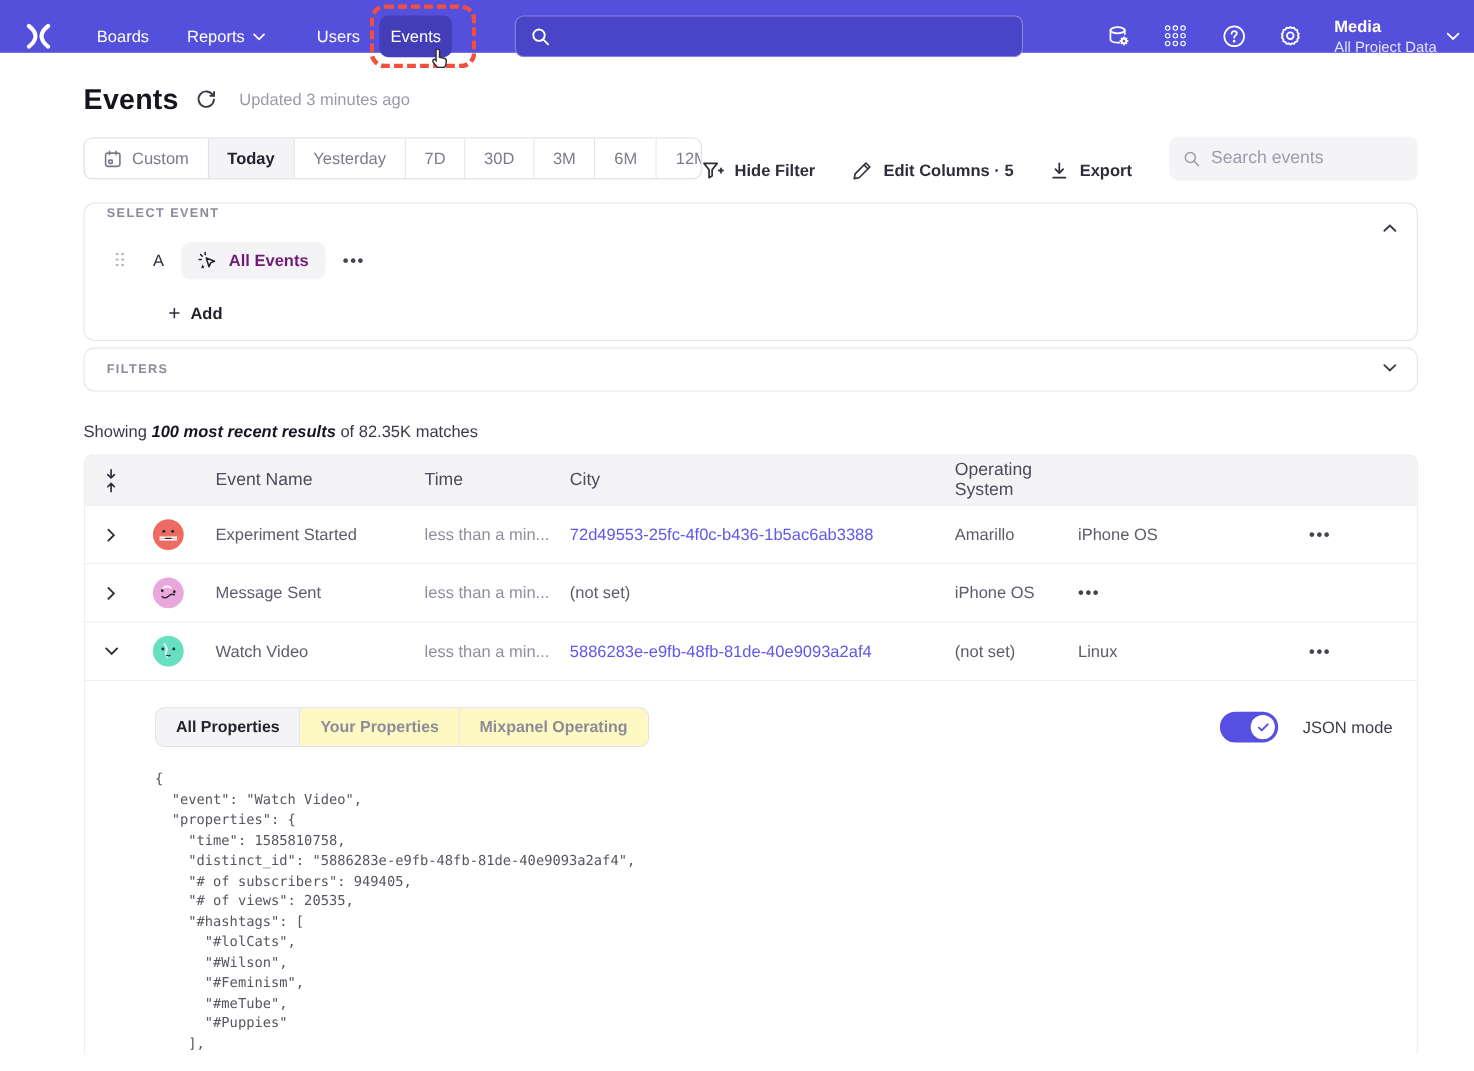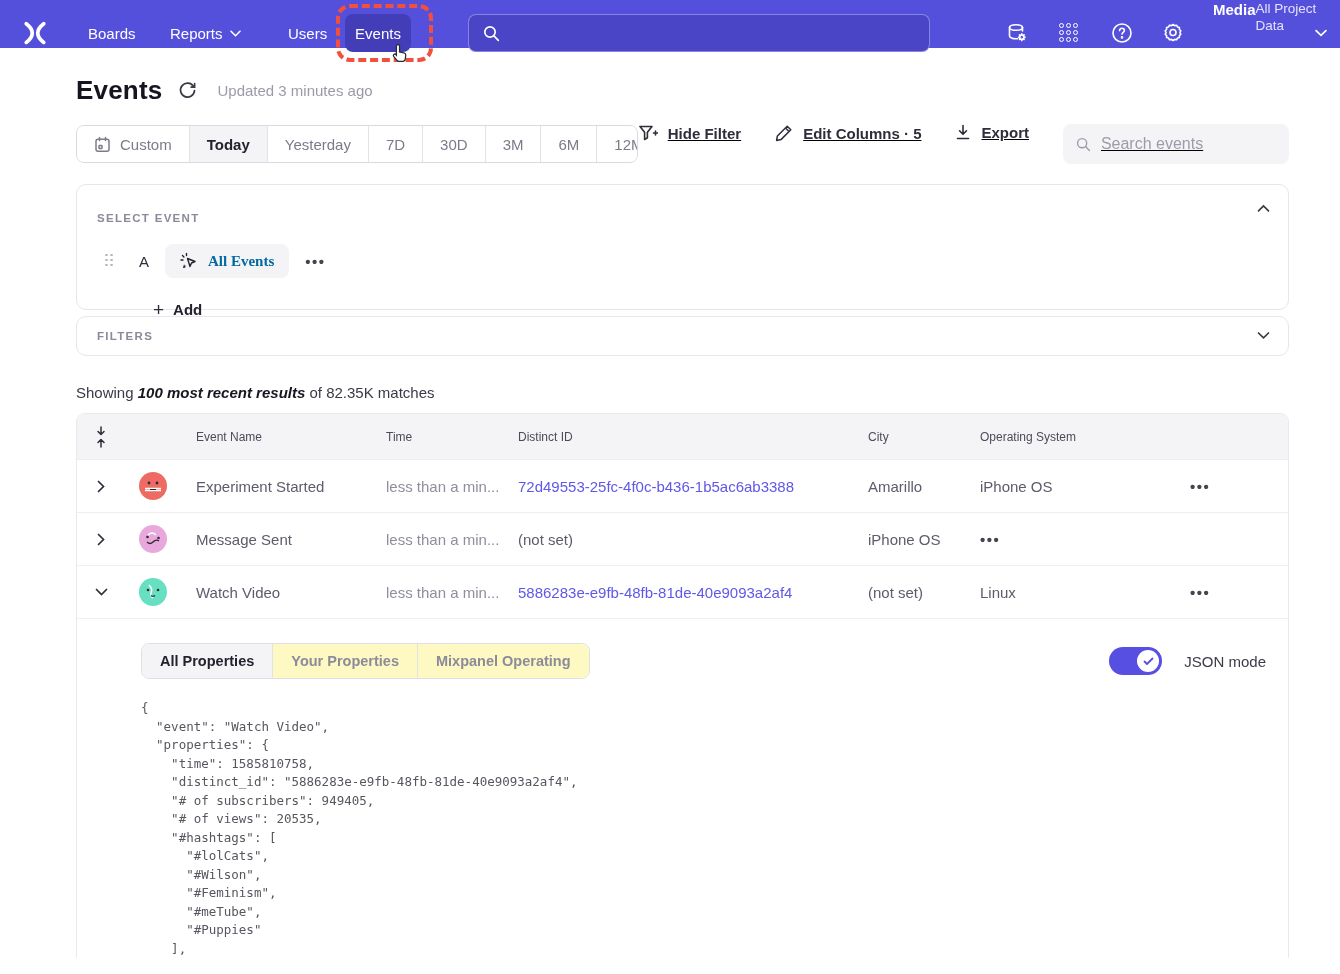--- a/index.html
+++ b/index.html
@@ -26,79 +26,79 @@
   .nav-search{ left:468px; top:14px; width:462px; height:38px; background:var(--nav-search-bg);
     border:1px solid rgba(255,255,255,.35); border-radius:8px; display:flex; align-items:center;
     padding:0 14px; gap:10px; }
   .nav-search input{ background:transparent; border:none; outline:none; color:#fff;
     font-size:15px; width:100%; font-family:inherit; }
   .nav-search input::placeholder{ color:#CFCDF4; opacity:1; }
   .nav-icon{ width:24px; justify-content:center; cursor:pointer; }
   .ni-data{ left:1005px; } .ni-grid{ left:1057px; } .ni-help{ left:1110px; } .ni-gear{ left:1161px; }
   .grid-dots{ display:grid; grid-template-columns:repeat(3,7px); grid-auto-rows:7px; }
   .grid-dots i{ width:5px; height:5px; border:1.4px solid #fff; border-radius:50%; }
-  .project{ left:1213px; flex-direction:row; align-items:flex-start; justify-content:center;
+  .project{ left:1213px; flex-direction:column; align-items:flex-start; justify-content:center;
     cursor:pointer; }
   .project .p-name{ font-size:15px; font-weight:bold; line-height:19px;}
   .project .p-sub{ font-size:13.5px; color:#E4E3FB; line-height:17px;}
   .proj-caret{ left:1315px; }
 
   
   .page{ padding:27px 51px 0 76px; }
   .title-row{ display:flex; align-items:center; gap:16px; height:30px; }
   .page-title{ font-size:26px; font-weight:bold; color:#16141F; letter-spacing:.2px;}
   .updated{ font-size:15px; color:#9B9AA8; margin-left:4px;}
   .refresh-btn{ cursor:pointer; display:flex; }
 
   .controls-row{ margin-top:19px; display:flex; justify-content:space-between; align-items:center; }
   .seg-control{ display:flex; height:38px; border:1px solid #D9D9E1; border-radius:8px;
     overflow:hidden; }
   .seg{ display:flex; align-items:center; gap:9px; padding:0 17px; font-size:15px;
     color:#7C7B8A; border-right:1px solid #E2E2E9; cursor:pointer; background:#fff; white-space:nowrap;}
   .seg:last-child{ border-right:none; }
   .seg.active{ background:var(--light); color:#23222E; font-weight:bold; }
-  .right-controls{ display:flex; align-items:flex-start; gap:34px;text-decoration:underline; }
+  .right-controls{ display:flex; align-items:flex-end; gap:34px; }
   .tool-btn{ display:flex; align-items:center; gap:10px; font-size:15px; color:#2E2D3A;
     font-weight:600; cursor:pointer; white-space:nowrap;}
   .events-search{ width:226px; height:40px; background:var(--light); border-radius:8px;
     display:flex; align-items:center; gap:10px; padding:0 13px; }
   .events-search input{ border:none; outline:none; background:transparent; font-size:16px;
     width:100%; color:#3A3946; font-family:inherit;}
   .events-search input::placeholder{ color:#9C9BAA; opacity:1;}
 
   .panel{ border:1px solid var(--border); border-radius:10px; }
-  .select-panel{ margin-top:20px; height:126px; padding:27px 20px; position:relative; }
+  .select-panel{ margin-top:20px; height:126px; padding:3px 20px; position:relative; }
   .panel-label{ font-size:11.5px; font-weight:bold; letter-spacing:1.3px; color:var(--label-gray); }
   .panel-caret{ position:absolute; right:18px; top:14px; cursor:pointer; }
   .event-row{ display:flex; align-items:center; margin-top:20px; gap:16px; }
   .drag-handle{ display:grid; grid-template-columns:repeat(2,5px); grid-auto-rows:5px;
     margin-left:8px; cursor:grab;}
   .drag-handle i{ width:2.5px; height:2.5px; background:#B9B8C4; border-radius:50%;}
   .row-letter{ font-size:15px; color:#2E2D3A; margin-left:8px; }
   .event-pill{ display:flex; align-items:center; gap:9px; background:var(--light);
     border-radius:8px; height:34px; padding:0 15px; font-size:15px; font-weight:bold;
-    color:#0369a1; cursor:pointer;font-family:Liberation Serif, serif; }
+    color:#701a75; cursor:pointer; }
   .more-dots{ font-size:15px; letter-spacing:1.5px; color:#45444F; font-weight:bold; cursor:pointer; }
   .add-btn{ display:flex; align-items:center; gap:9px; margin:22px 0 0 56px; font-size:15px;
     font-weight:600; color:#23222E; cursor:pointer; }
   .plus{ font-size:19px; font-weight:400; line-height:1; color:#2E2D3A;}
 
   .filters-panel{ margin-top:6px; height:40px; display:flex; align-items:center;
     padding:0 20px; position:relative; }
   .filters-panel .panel-caret{ top:9px; }
 
   .results-line{ margin-top:28px; font-size:15px; color:#3A3946; }
   .results-line b{ color:#17161F;font-style:italic; }
 
   
   .table{ margin-top:12px; border:1px solid #E8E8EE; border-radius:9px; border-bottom:none;
     border-bottom-left-radius:0; border-bottom-right-radius:0; overflow:hidden; }
   .tgrid{ display:grid; grid-template-columns:48px 56px 190px 132px 350px 112px 210px 1fr;
     align-items:center; }
-  .thead{ height:45px; background:var(--light); font-size:12px; color:#4C4B59; }
+  .thead{ height:45px; background:var(--light); font-size:16px; color:#4C4B59; }
   .thead .cell{ padding-left:15px; }
   .trow{ height:53px; border-top:1px solid #EDEDF2; font-size:15px; color:var(--text-mid); }
   .trow .cell{ padding-left:15px; white-space:nowrap; overflow:hidden; }
   .c-center{ display:flex; justify-content:center; align-items:center; }
   .chev-btn{ cursor:pointer; display:flex; }
   .avatar{ width:28px; height:28px; border-radius:50%; display:flex; align-items:center;
     justify-content:center; }
   .id-link{ color:var(--link); cursor:pointer; text-decoration:none; }
   .time-cell{ color:var(--text-gray); }
   .actions-cell{ padding-left:12px; }
@@ -307,21 +307,20 @@
     <div class="tgrid thead">
       <div class="c-center">
         <svg width="12" height="22" viewBox="0 0 12 22" fill="none" stroke="#2E2D3A" stroke-width="1.5" stroke-linecap="round" stroke-linejoin="round">
           <path d="M6 1 v7 M3 5.5 L6 8.5 L9 5.5"></path>
             <path d="M6 21 v-7 M3 16.5 L6 13.5 L9 16.5"></path>
         </svg>
       </div>
       <div></div>
       <div class="cell">Event Name</div>
       <div class="cell">Time</div>
-      <div class="cell">Distinct ID</div>
       <div class="cell">City</div>
       <div class="cell">Operating System</div>
       <div></div>
     </div>
 
     <div class="tgrid trow">
       <div class="c-center chev-btn">
         <svg width="8" height="13" viewBox="0 0 8 13" fill="none" stroke="#2E2D3A" stroke-width="1.7" stroke-linecap="round">
             <path d="M1.5 1.5 L6.5 6.5 L1.5 11.5"></path>
           </svg>

